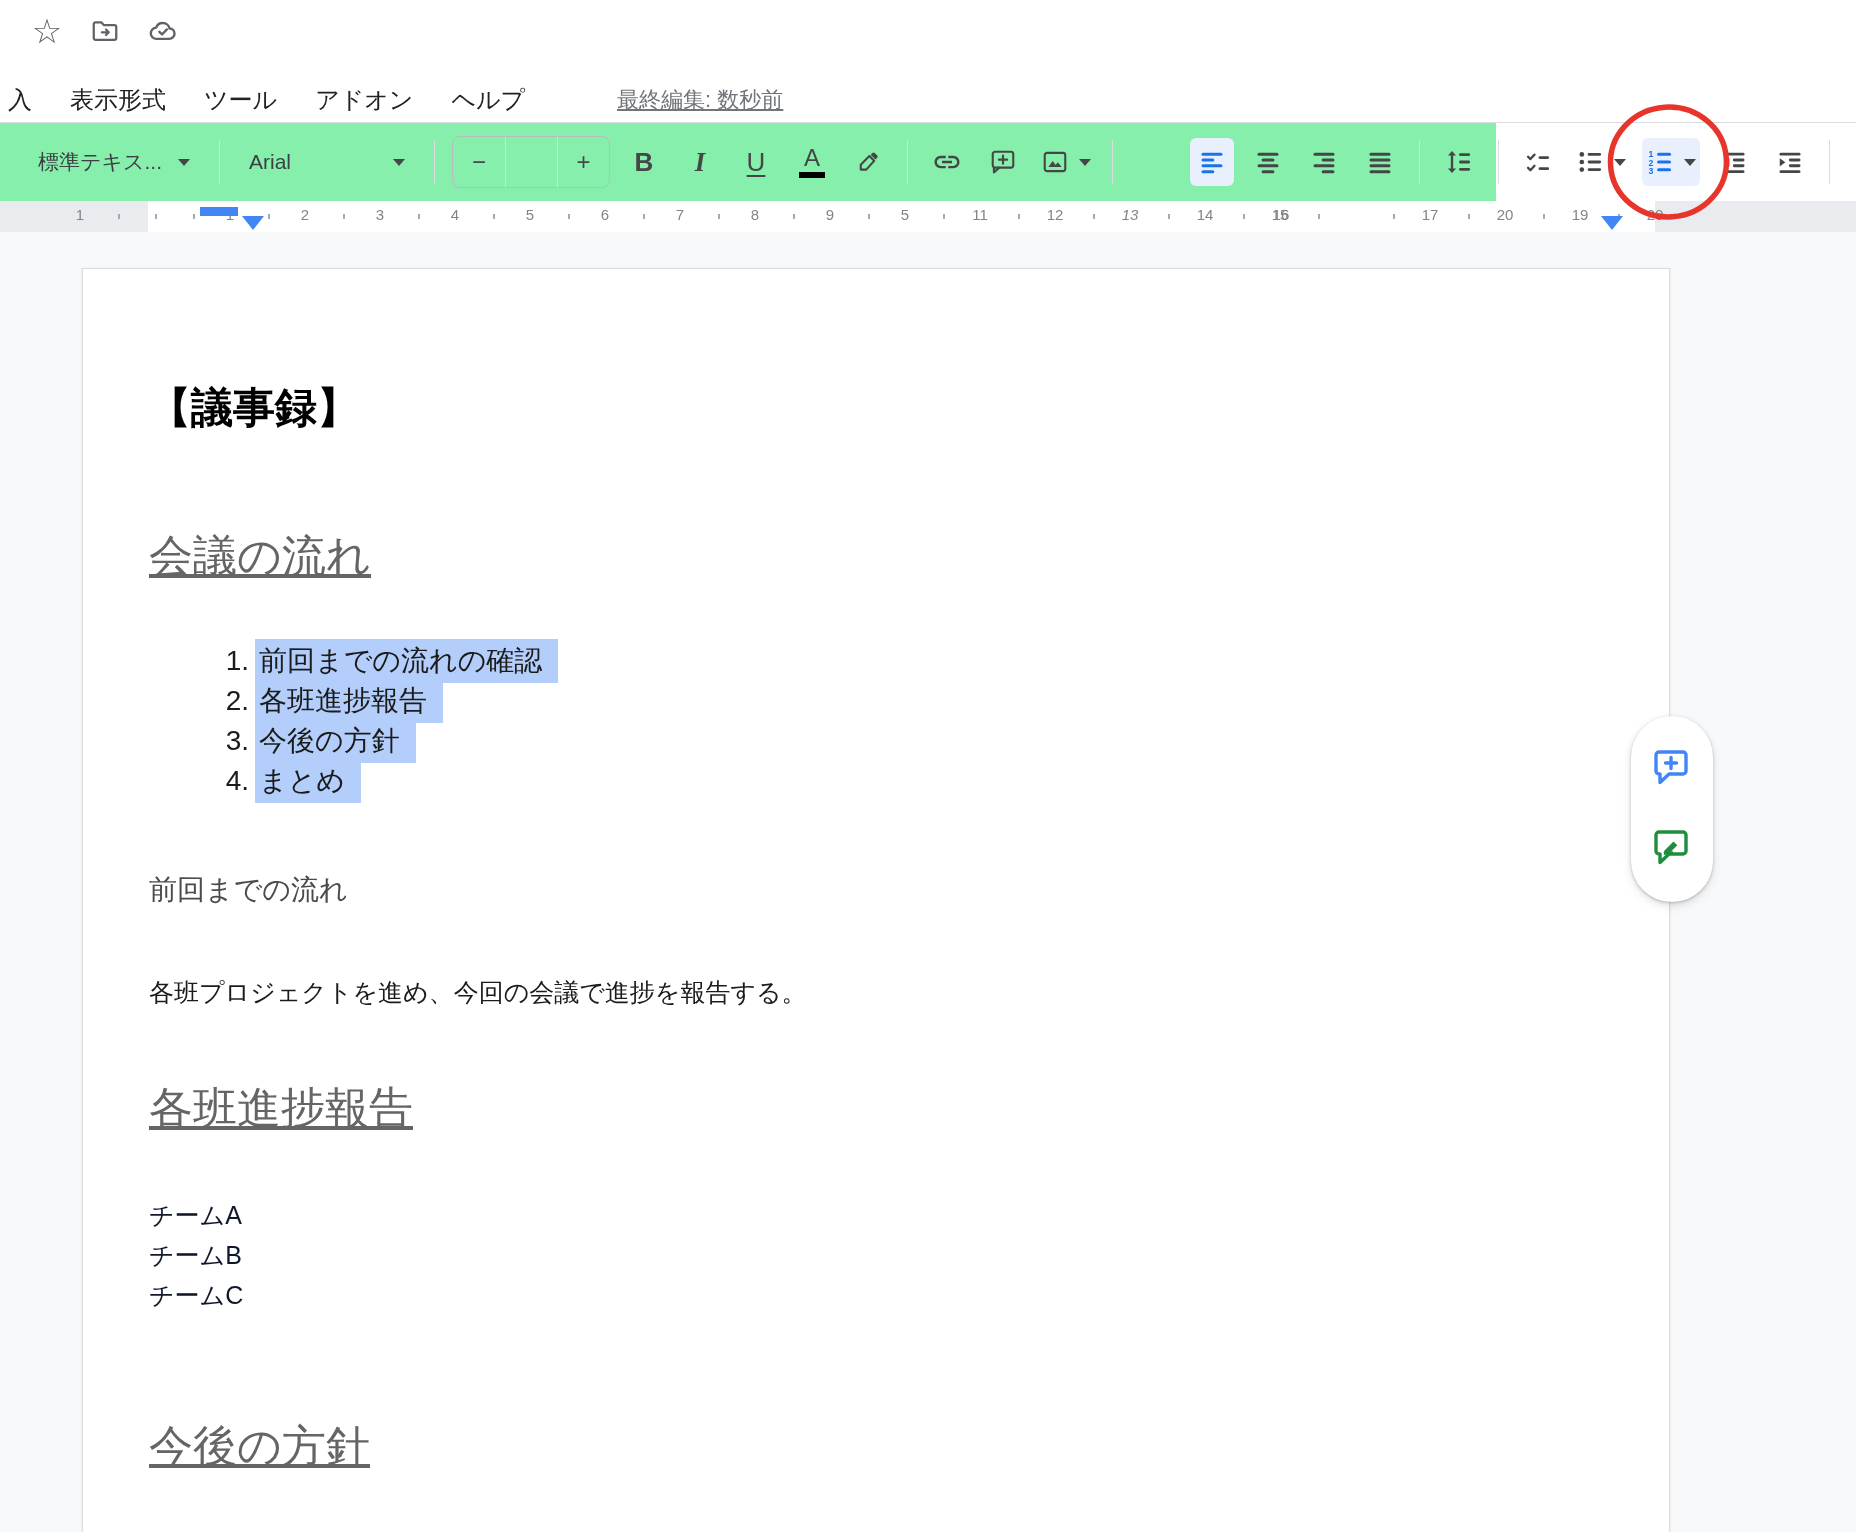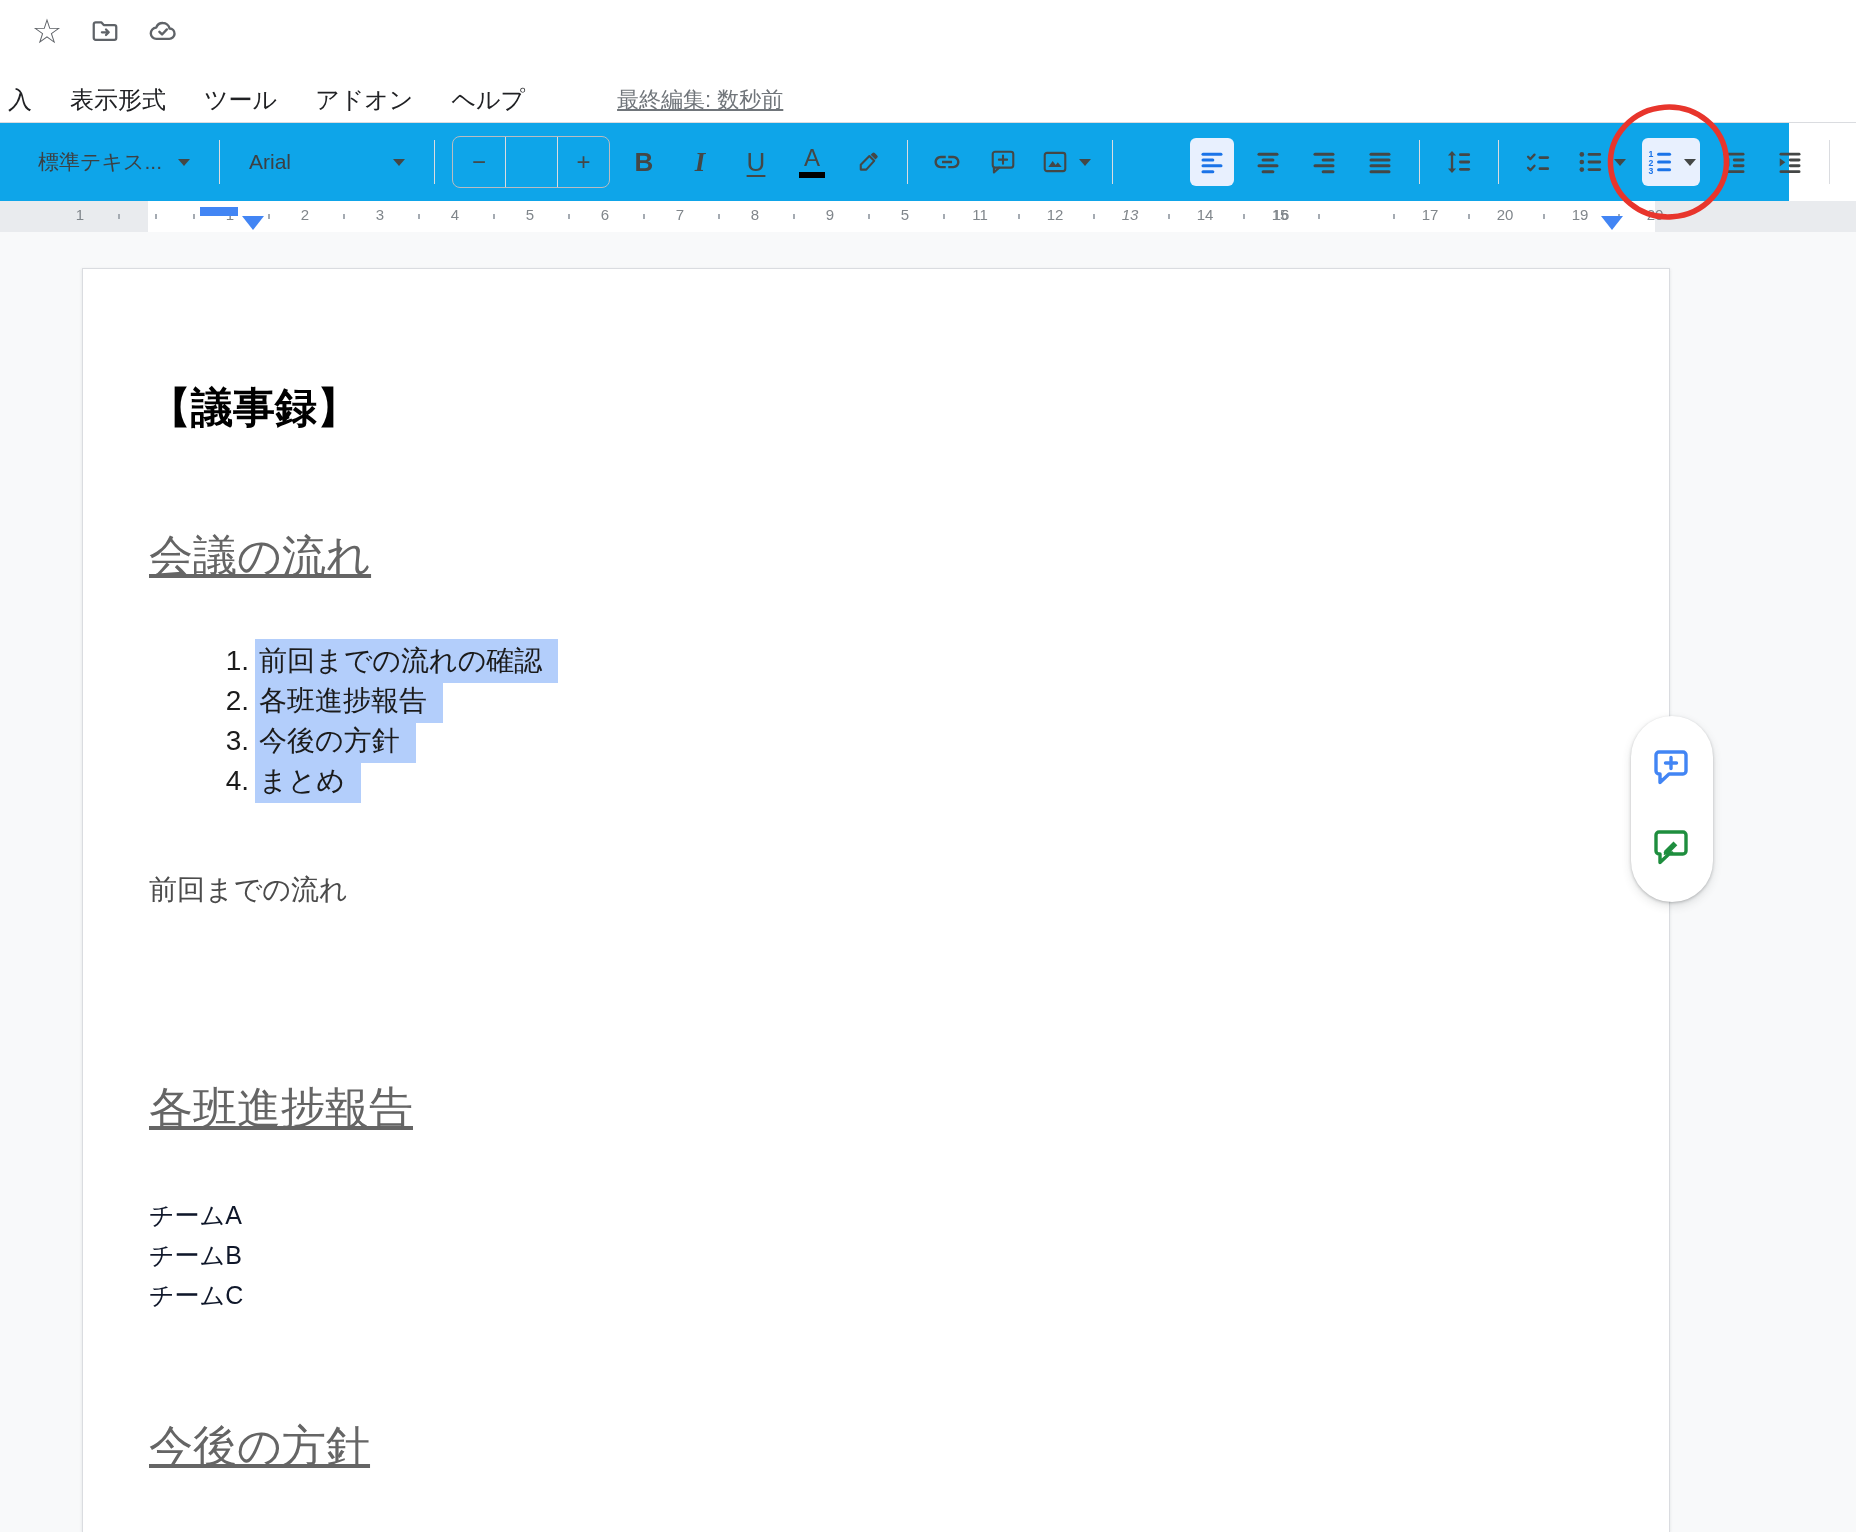--- a/index.html
+++ b/index.html
@@ -15,21 +15,21 @@
   .topbar .ic { width:34px; height:34px; display:flex; align-items:center; justify-content:center; }
   .star-glyph { font-size:34px; line-height:34px; color:#5f6368; }
 
   
   .menubar { position:absolute; top:82px; left:8px; right:0; height:36px; display:flex; align-items:center; gap:38px; font-size:24px; color:#202124; }
   .menubar .mi { cursor:default; }
   .last-edit { margin-left:54px; font-size:22px; color:#70757a; text-decoration:underline; }
   .menu-divider { position:absolute; top:122px; left:0; width:1856px; height:1px; background:#dadce0; }
 
   
-  .toolbar { position:absolute; top:123px; left:0; width:1789px; height:78px; display:flex; align-items:center; padding:0 14px 0 26px; gap:12px; background:#0ea5e9; overflow:visible; }
+  .toolbar { position:absolute; top:123px; left:0; width:1496px; height:78px; display:flex; align-items:center; padding:0 14px 0 26px; gap:12px; background:#86efac; overflow:visible; }
   .tb-btn { position:relative; height:48px; min-width:44px; padding:0 4px; display:flex; align-items:center; justify-content:center; border-radius:6px; color:#444746; flex:none; }
   .tb-sep { width:1px; height:44px; background:#dadce0; margin:0 5px; flex:none; }
   .dd { width:0; height:0; border-left:6px solid transparent; border-right:6px solid transparent; border-top:7px solid #444746; margin-left:10px; }
   .selector { display:flex; align-items:center; justify-content:space-between; padding:0 12px; }
   .sel-label { font-size:21px; color:#3c4043; white-space:nowrap; }
   .style-sel { width:176px; }
   .font-sel { width:180px; }
   .sizebox { display:flex; align-items:stretch; height:52px; border:1px solid #b9bcc1; border-radius:8px; overflow:hidden; flex:none; }
   .sizebox .cell { width:52px; display:flex; align-items:center; justify-content:center; font-size:24px; color:#444746; }
   .sizebox .cell + .cell { border-left:1px solid #dadce0; }
@@ -363,20 +363,21 @@
     <div class="agenda-row ar3">
       <span class="agenda-num">3.</span>
       <span class="agenda-text">今後の方針</span>
     </div>
     <div class="agenda-row ar4">
       <span class="agenda-num">4.</span>
       <span class="agenda-text">まとめ</span>
     </div>
 
     <div class="doc-el h-sub">前回までの流れ</div>
+    <div class="doc-el body-line b2">各班プロジェクトを進め、今回の会議で進捗を報告する。</div>
 
     <div class="doc-el h-gray h-progress">各班進捗報告</div>
     <div class="doc-el team t1">チームA</div>
     <div class="doc-el team t2">チームB</div>
     <div class="doc-el team t3">チームC</div>
 
     <div class="doc-el h-gray h-policy">今後の方針</div>
   </div>
 </div>
 

